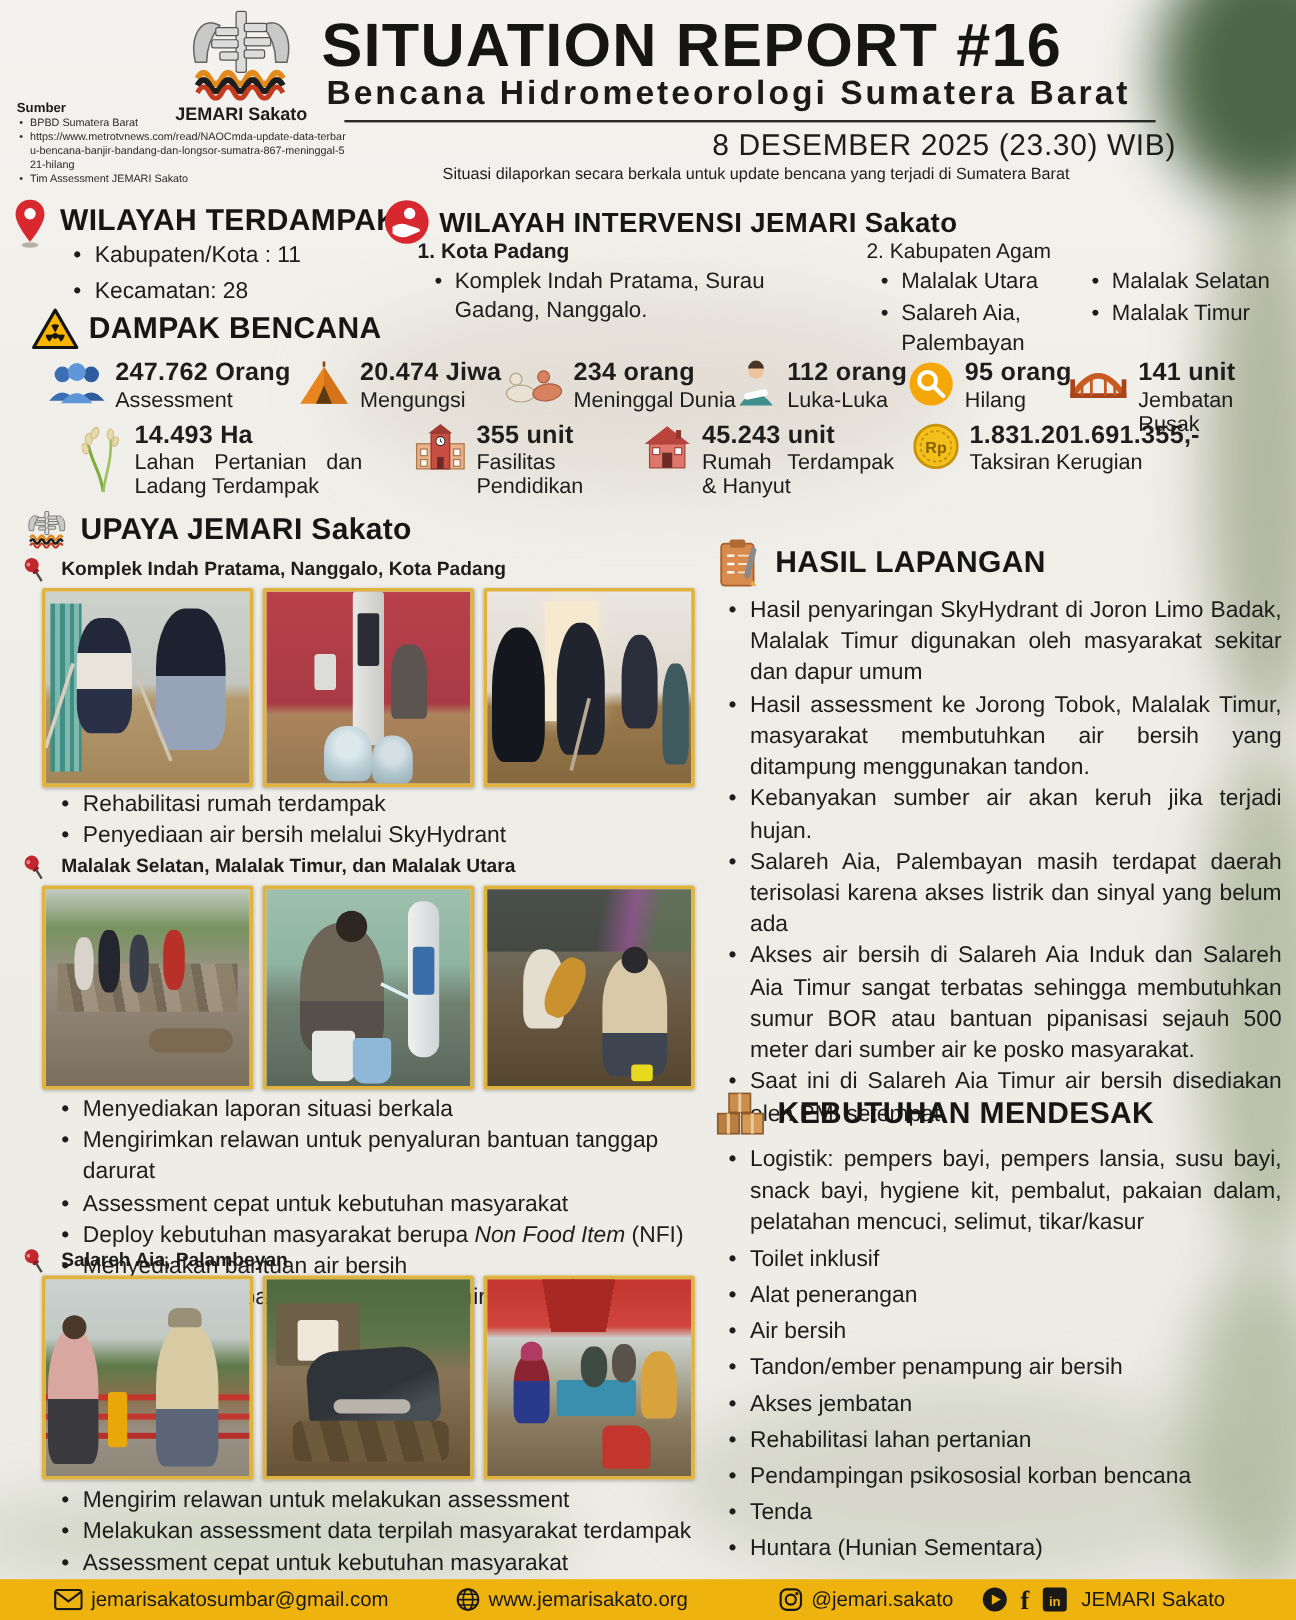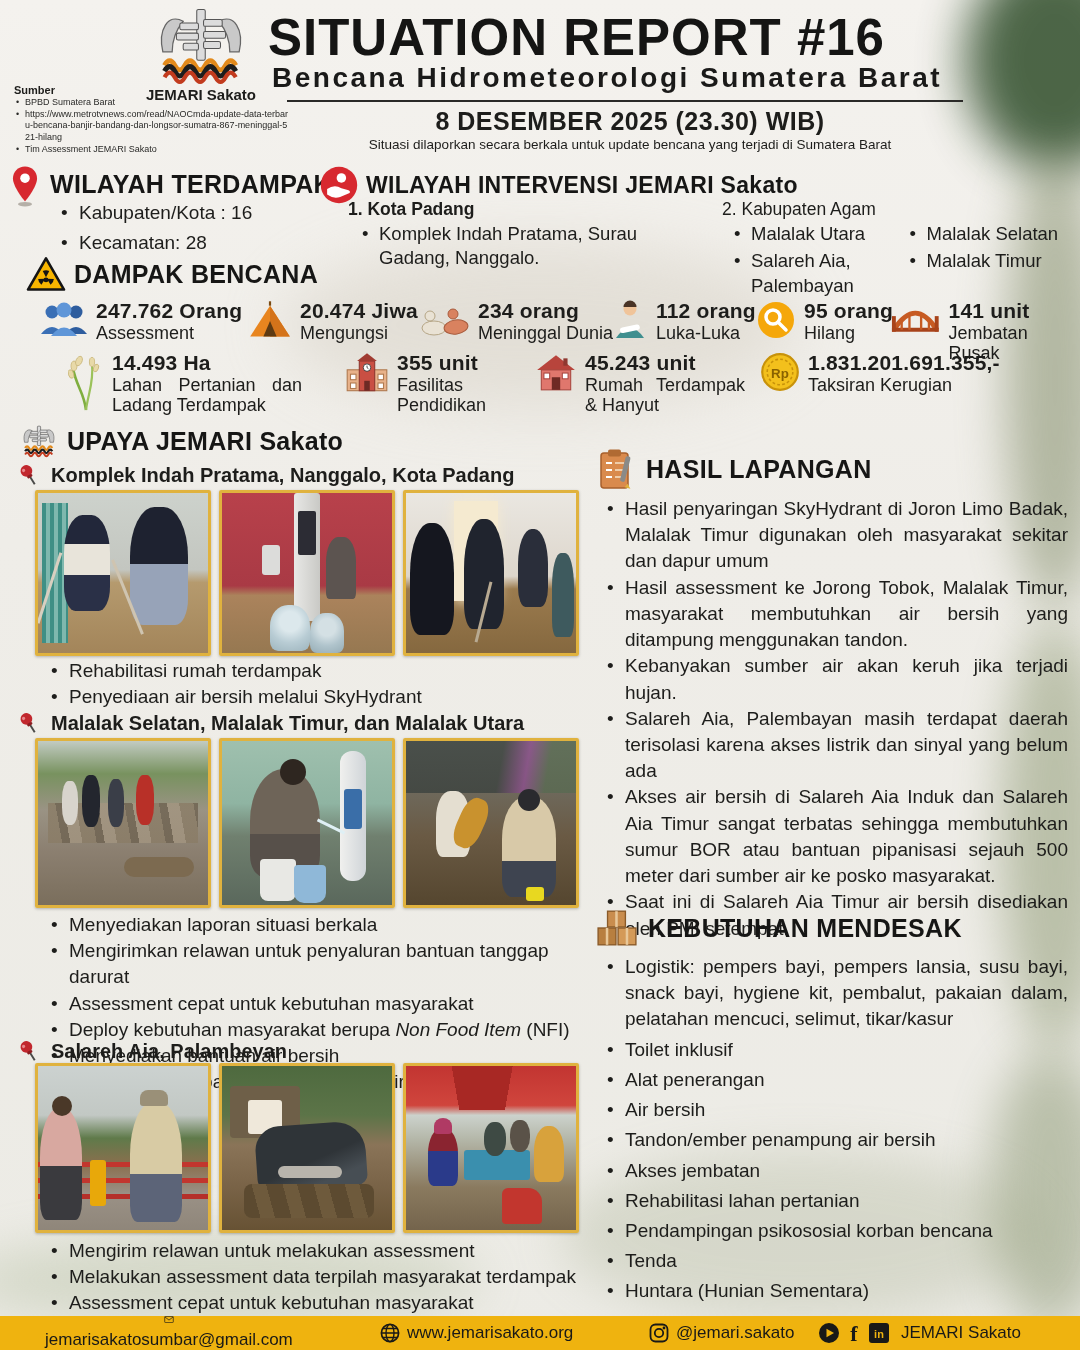--- a/index.html
+++ b/index.html
@@ -7,21 +7,21 @@
     background:linear-gradient(180deg,#f4f2ee 0%,#efede8 40%,#ecebe5 100%);
     font-family:"Liberation Sans",sans-serif;color:#1d1d1b;}
   .abs{position:absolute;}
   .blob{position:absolute;border-radius:50%;filter:blur(24px);}
   
   .h-main{font-weight:700;font-size:51px;letter-spacing:1px;color:#151514;white-space:nowrap;}
   .h-sub{font-weight:700;font-size:28px;letter-spacing:2.5px;color:#1a1a19;white-space:nowrap;}
   .sec-title{font-weight:700;font-size:25px;letter-spacing:.3px;color:#161615;}
   .sec-title.sm{font-size:23px;}
   .pin-row{position:absolute;display:flex;align-items:center;gap:9px;}
-  .pin-title{font-weight:700;font-size:20px;}
+  .pin-title{font-weight:700;font-size:16px;}
   
   .stat{position:absolute;display:flex;gap:8px;align-items:flex-start;}
   .stat .v{font-weight:700;font-size:21px;line-height:1.02;letter-spacing:.2px;}
   .stat .l{font-size:18px;line-height:1.1;margin-top:3px;}
   .stat .l.j{text-align:justify;}
   
   ul.blist{list-style:none;margin:0;padding:0;}
   ul.blist li{position:relative;padding-left:21px;font-size:19px;line-height:1.38;}
   ul.blist li::before{content:"•";position:absolute;left:3px;top:0;}
   ul.blist.just li{text-align:justify;}
@@ -70,42 +70,42 @@
       <path d="M16 77 q6 -11 12 0 t12 0 t12 0 t12 0 t12 0 t12 0 t12 0" stroke="#1d1d1d" stroke-width="6" fill="none"></path>
       <path d="M16 84 q6 -11 12 0 t12 0 t12 0 t12 0 t12 0 t12 0 t12 0" stroke="#c23b1e" stroke-width="5" fill="none"></path>
     </svg>
     <div style="font-weight:700;font-size:15px;margin-top:-2px;">JEMARI Sakato</div>
   </div>
 
   <div class="abs h-main" style="left:268px;top:8px;">SITUATION REPORT #16</div>
   <div class="abs h-sub" style="left:272px;top:62px;">Bencana Hidrometeorologi Sumatera Barat</div>
   <div class="abs" style="left:287px;top:100px;width:676px;height:2px;background:#2a2a28;"></div>
 
-  <div class="abs" style="left:280px;top:107px;width:700px;text-align:center;font-weight:700;font-size:25px;letter-spacing:.5px;">8 DESEMBER 2025 (23.30) WIB)</div>
+  <div class="abs" style="left:280px;top:107px;width:700px;text-align:right;font-weight:400;font-size:25px;letter-spacing:.5px;">8 DESEMBER 2025 (23.30) WIB)</div>
   <div class="abs" style="left:230px;top:137px;width:800px;text-align:center;font-size:13.5px;">Situasi dilaporkan secara berkala untuk update bencana yang terjadi di Sumatera Barat</div>
 
   <div class="abs" style="left:14px;top:84px;width:275px;">
     <div style="font-weight:700;font-size:11px;">Sumber</div>
     <ul class="tiny">
       <li>BPBD Sumatera Barat</li>
       <li style="word-break:break-all;">https://www.metrotvnews.com/read/NAOCmda-update-data-terbaru-bencana-banjir-bandang-dan-longsor-sumatra-867-meninggal-521-hilang</li>
       <li>Tim Assessment JEMARI Sakato</li>
     </ul>
   </div>
 
   <div class="abs" style="left:8px;top:165px;">
     <svg width="34" height="42" viewBox="0 0 24 30">
       <path d="M12 1C7 1 3.4 4.8 3.4 9.6 c0 6.2 8.6 16.4 8.6 16.4 s8.6-10.2 8.6-16.4 C20.6 4.8 17 1 12 1z" fill="#d7282f"></path>
       <circle cx="12" cy="9.4" r="3.4" fill="#fff"></circle>
       <ellipse cx="12" cy="28" rx="5" ry="1.6" fill="#b5b0a8"></ellipse>
     </svg>
   </div>
   <div class="abs sec-title" style="left:50px;top:170px;">WILAYAH TERDAMPAK</div>
   <ul class="abs blist" style="left:58px;top:200px;width:300px;">
-    <li>Kabupaten/Kota : 16</li>
+    <li>Kabupaten/Kota : 11</li>
     <li style="margin-top:4px;">Kecamatan: 28</li>
   </ul>
 
   <div class="abs" style="left:320px;top:166px;">
     <svg width="38" height="38" viewBox="0 0 24 24">
       <circle cx="12" cy="12" r="11.5" fill="#d7282f"></circle>
       <circle cx="13.5" cy="7.5" r="3" fill="#fff"></circle>
       <path d="M4.5 14.5 q4.5 -3 9 -0.5 l4 1.2 q2 .6 1.2 1.8 l-6 2.5 q-4 1.5 -8.2 -1.5 z" fill="#fff"></path>
     </svg>
   </div>
@@ -483,21 +483,21 @@
     <li style="margin-top:4px;">Air bersih</li>
     <li style="margin-top:4px;">Tandon/ember penampung air bersih</li>
     <li style="margin-top:4px;">Akses jembatan</li>
     <li style="margin-top:4px;">Rehabilitasi lahan pertanian</li>
     <li style="margin-top:4px;">Pendampingan psikososial korban bencana</li>
     <li style="margin-top:4px;">Tenda</li>
     <li style="margin-top:4px;">Huntara (Hunian Sementara)</li>
   </ul>
 
   <div id="footer">
-    <div class="f-item" style="left:45px;flex-direction:column;">
+    <div class="f-item" style="left:45px;">
       <svg width="24" height="18" viewBox="0 0 24 18">
         <rect x="1" y="1" width="22" height="16" rx="2" fill="none" stroke="#191917" stroke-width="1.8"></rect>
         <path d="M1.5 2.5 L12 10.5 L22.5 2.5" fill="none" stroke="#191917" stroke-width="1.8"></path>
       </svg>
       <span>jemarisakatosumbar@gmail.com</span>
     </div>
     <div class="f-item" style="left:380px;">
       <svg width="20" height="20" viewBox="0 0 20 20">
         <circle cx="10" cy="10" r="8.6" fill="none" stroke="#191917" stroke-width="1.7"></circle>
         <ellipse cx="10" cy="10" rx="4" ry="8.6" fill="none" stroke="#191917" stroke-width="1.4"></ellipse>

